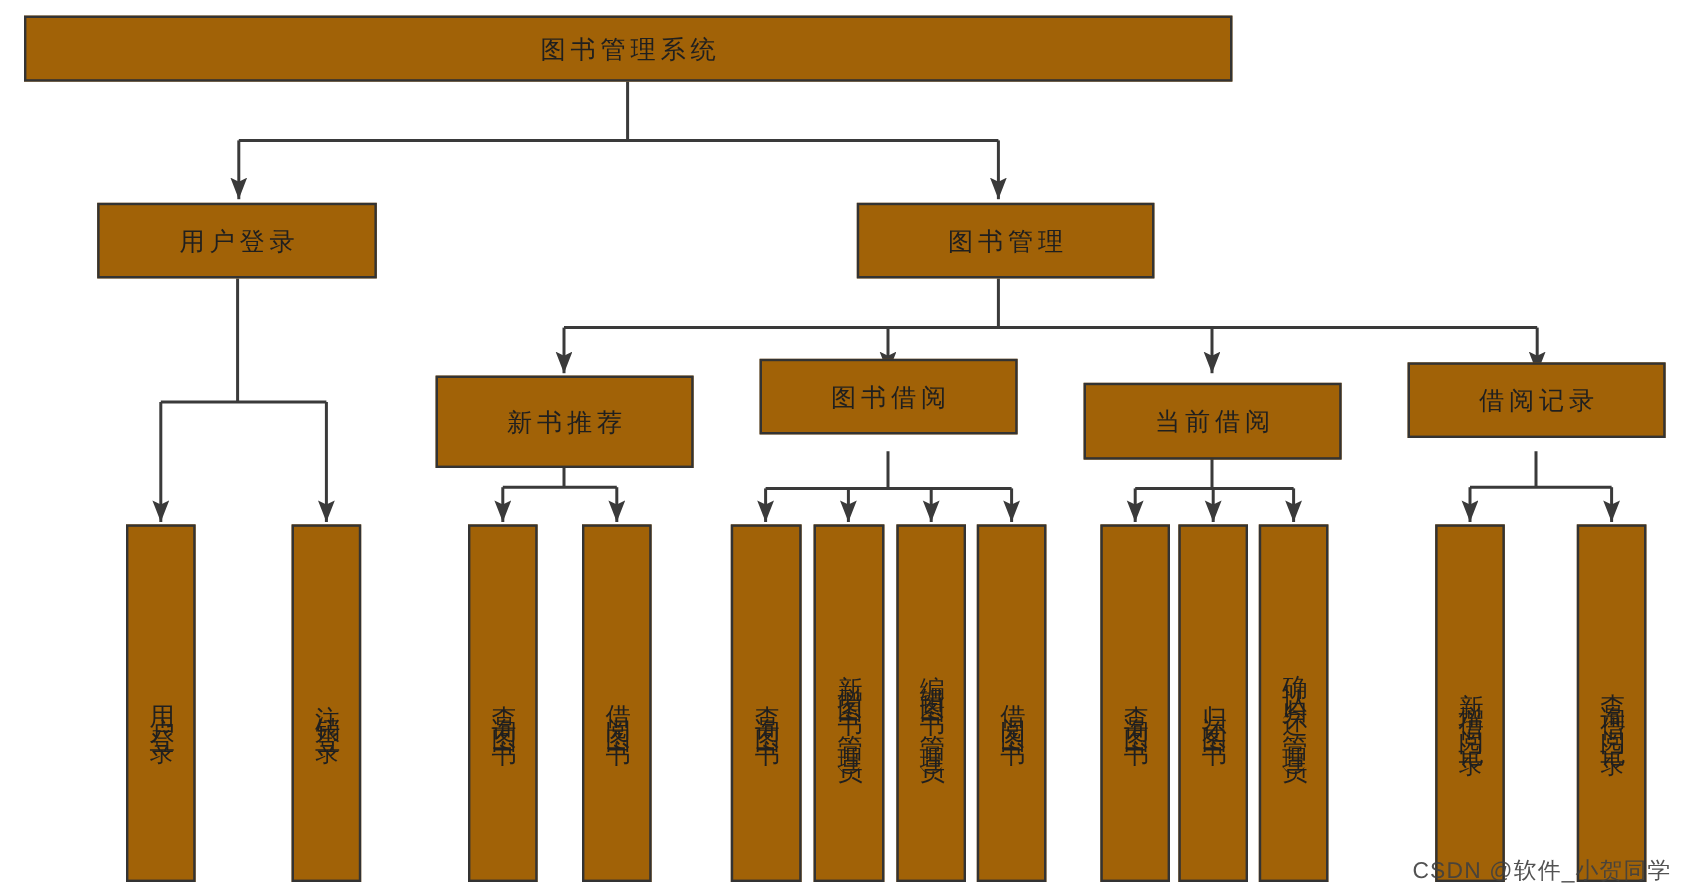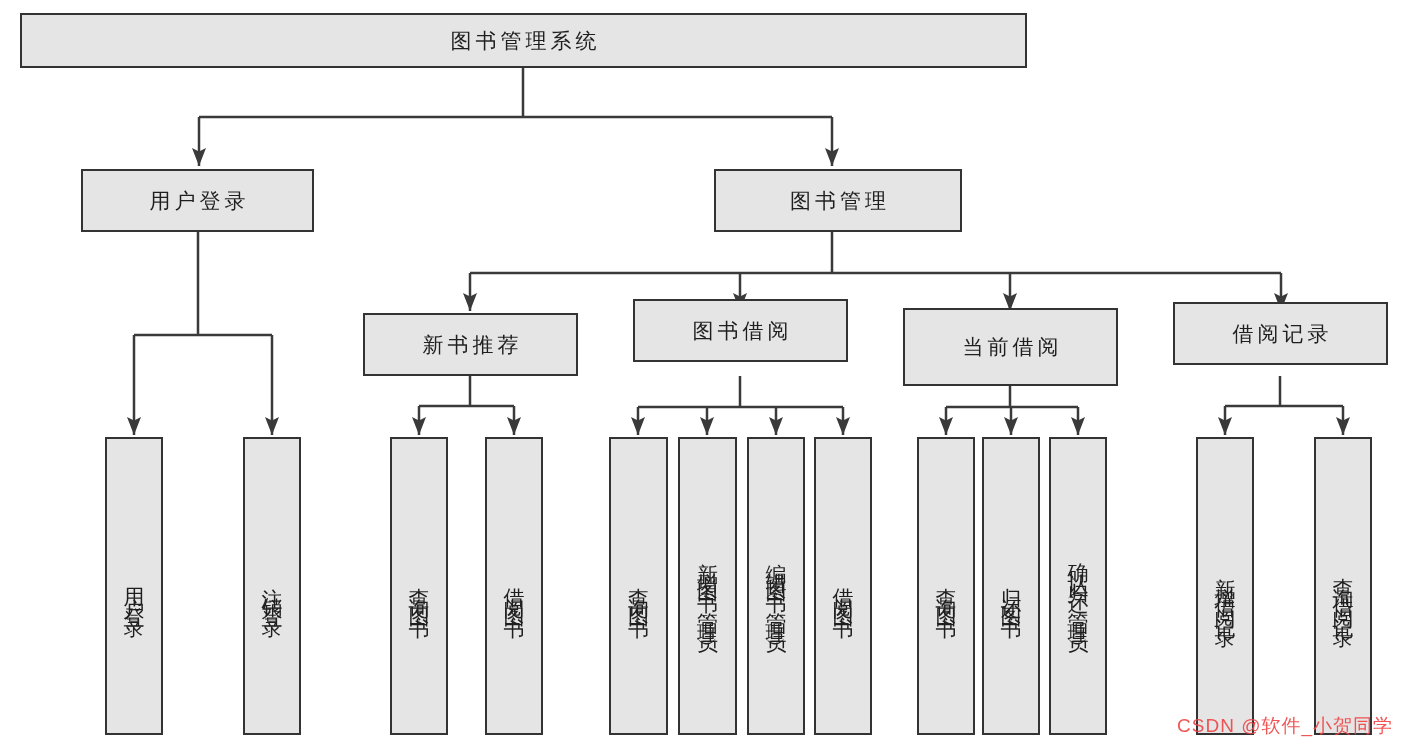--- a/index.html
+++ b/index.html
@@ -3,36 +3,36 @@
 <meta charset="utf-8">
 <style>
   html,body{margin:0;padding:0;background:#ffffff;}
   body{
     width:1405px;height:747px;position:relative;overflow:hidden;
     font-family:"Liberation Sans","DejaVu Sans",sans-serif;
   }
   .canvas{position:absolute;inset:0;background:#ffffff;}
   svg.wires{position:absolute;left:0;top:0;z-index:1;}
   .box{
-    position:absolute;z-index:2;background:#e5e5e5;
+    position:absolute;z-index:2;background:#a16207;
     border:2.5px solid #333333;box-sizing:border-box;
     display:flex;align-items:center;justify-content:center;
   }
   .lbl{
     font-size:21px;letter-spacing:4px;color:#1f1f1f;white-space:nowrap;
     transform:translateX(2px);
   }
   .vlbl{
     writing-mode:vertical-rl;text-orientation:mixed;
     font-size:21px;letter-spacing:10px;line-height:1.05;color:#1f1f1f;
     transform:translateY(5px);
   }
   .watermark{
     position:absolute;right:12px;bottom:8px;z-index:3;
-    font-size:19px;color:#ef4444;letter-spacing:1px;white-space:nowrap;
+    font-size:19px;color:#404040;letter-spacing:1px;white-space:nowrap;
     opacity:.9;
   }
 </style>
 </head>
 <body>
 
 <div class="canvas">
 
   <svg class="wires" width="1405" height="747" viewBox="0 0 1405 747">
     <defs>
@@ -95,27 +95,27 @@
     <span class="lbl">图书管理系统</span>
   </div>
 
   <div class="box" style="left:81px;top:169px;width:233px;height:63px">
     <span class="lbl">用户登录</span>
   </div>
   <div class="box" style="left:714px;top:169px;width:248px;height:63px">
     <span class="lbl">图书管理</span>
   </div>
 
-  <div class="box" style="left:363px;top:313px;width:215px;height:63px">
+  <div class="box" style="left:363px;top:313px;width:215px;height:77px">
     <span class="lbl">新书推荐</span>
   </div>
   <div class="box" style="left:633px;top:299px;width:215px;height:63px">
     <span class="lbl">图书借阅</span>
   </div>
-  <div class="box" style="left:903px;top:308px;width:215px;height:78px">
+  <div class="box" style="left:903px;top:319px;width:215px;height:64px">
     <span class="lbl">当前借阅</span>
   </div>
   <div class="box" style="left:1173px;top:302px;width:215px;height:63px">
     <span class="lbl">借阅记录</span>
   </div>
 
   <div class="box" style="left:105px;top:437px;width:58px;height:298px">
     <span class="vlbl">用户登录</span>
   </div>
   <div class="box" style="left:243px;top:437px;width:58px;height:298px">

